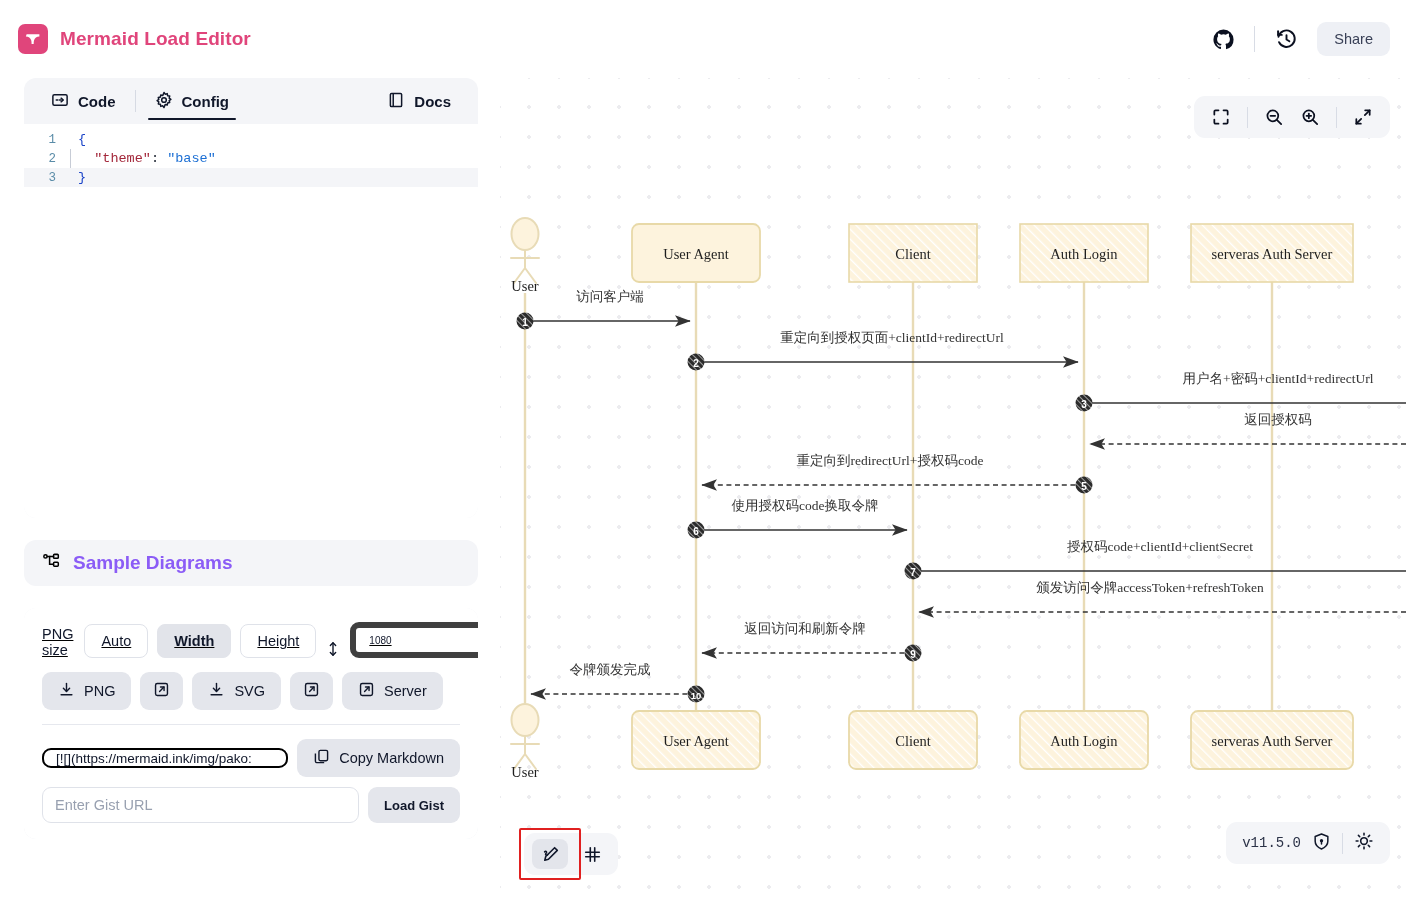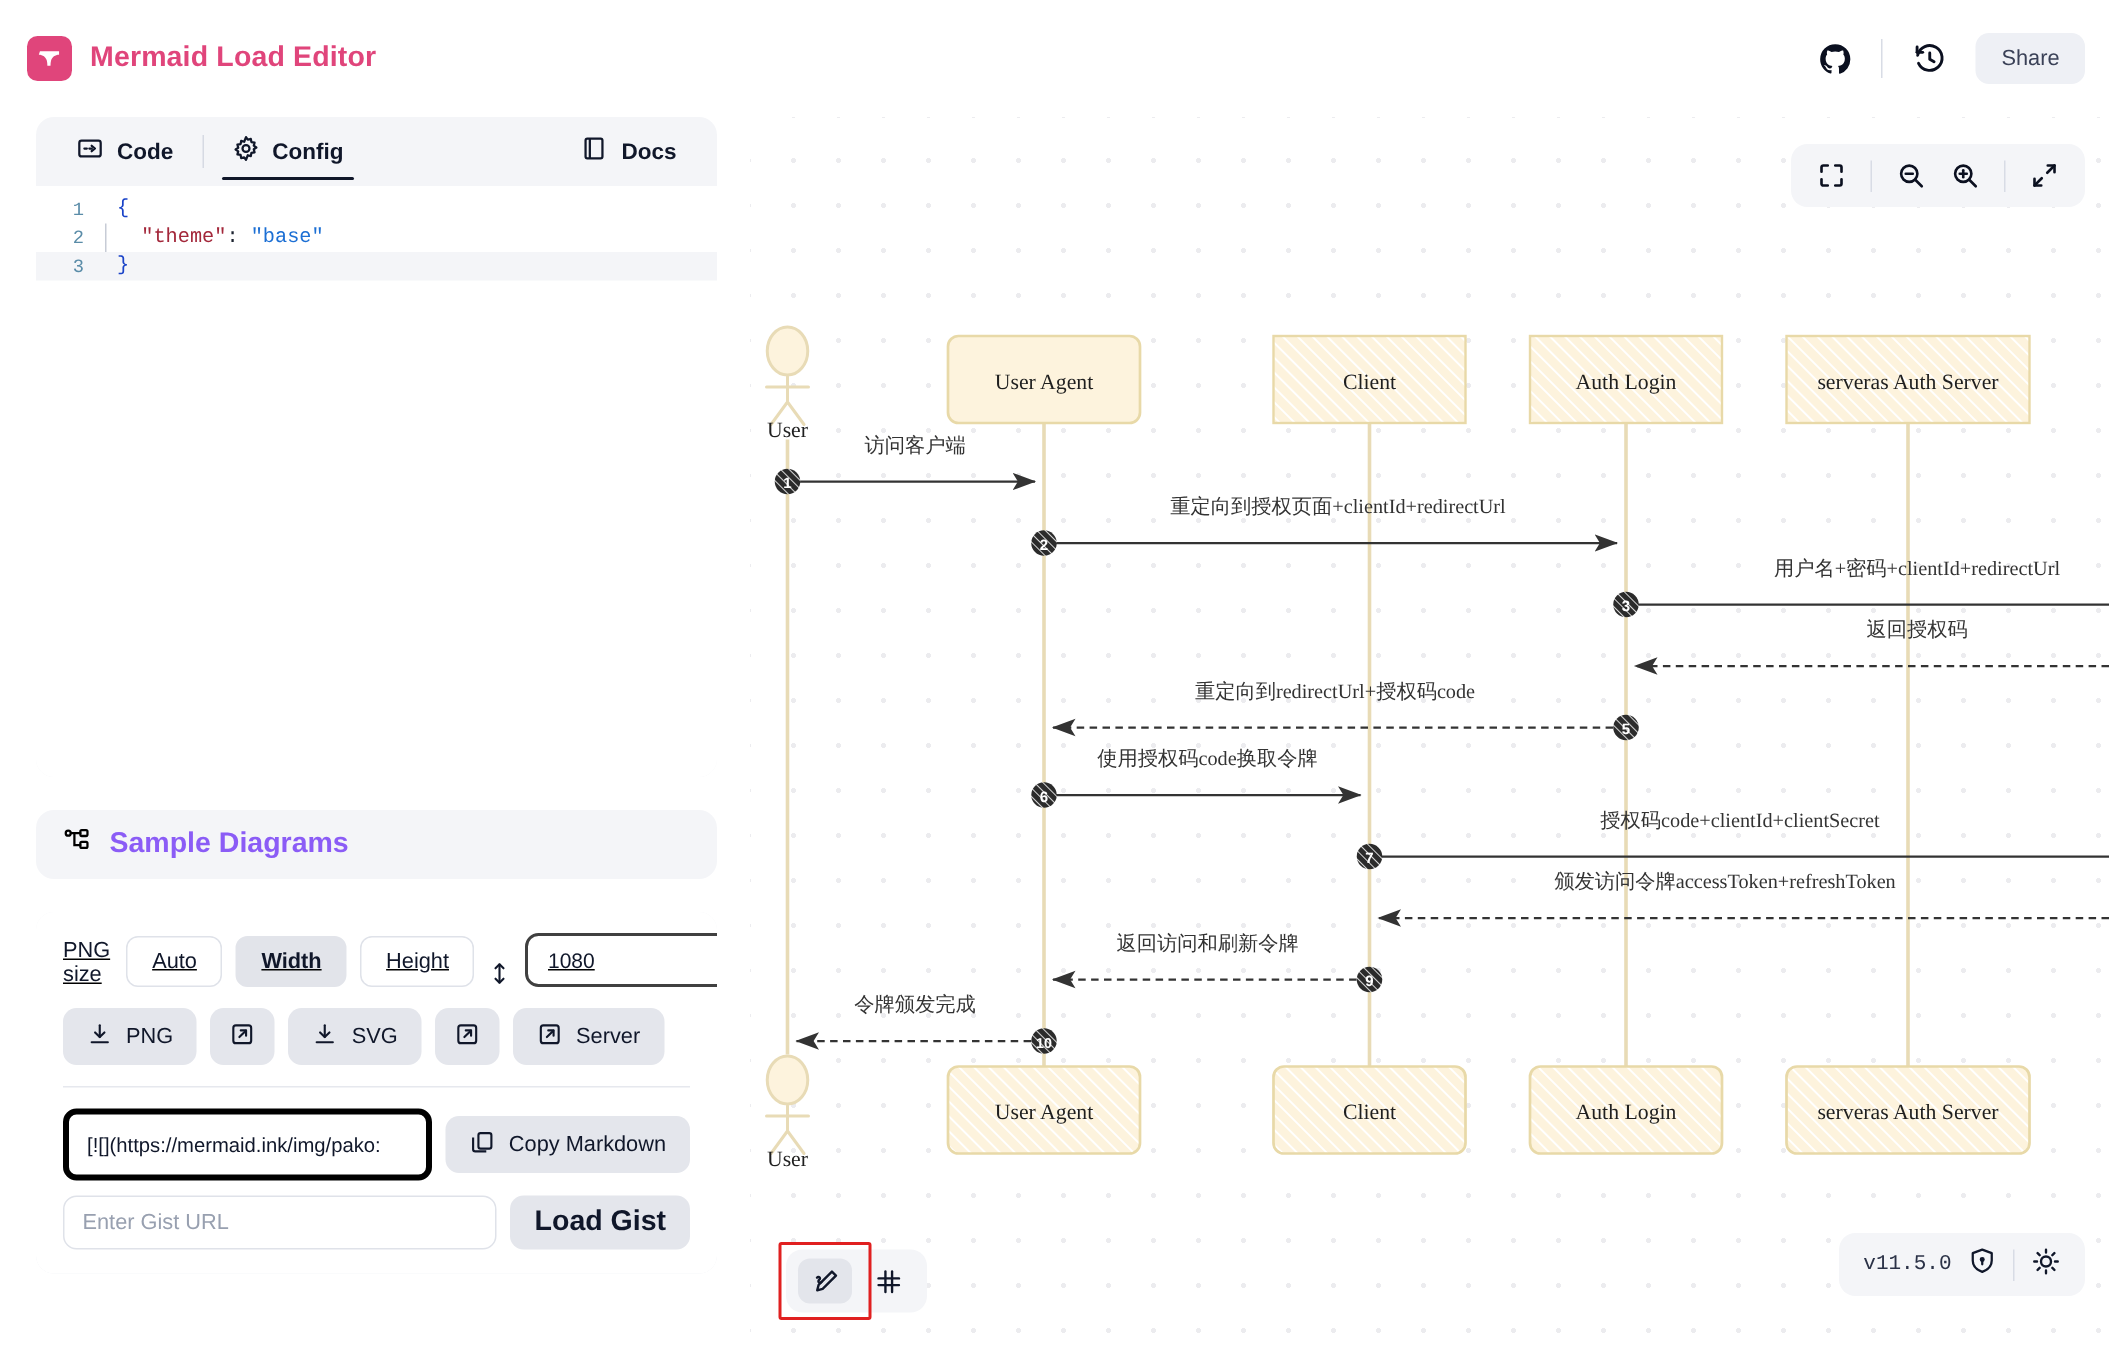--- a/index.html
+++ b/index.html
@@ -104,51 +104,51 @@
   .png-row { display: flex; align-items: flex-end; gap: 9px; text-decoration: underline; }
   .png-label { font-size: 14.5px; color: #10172a; margin-right: 2px; }
   .seg {
     border: 1px solid #dfe2e9; background: #fff; border-radius: 8px;
     padding: 8px 16px; font-size: 14.5px; color: #10172a; cursor: pointer;
     font-family: "Liberation Sans", sans-serif;
   }
   .seg.active { background: #e2e4ea; border-color: #e2e4ea; font-weight: 600; }
   .updown { width: 22px; display:flex; align-items:center; justify-content:center; color:#10172a; }
   .num-input {
-    flex: 1; border: 2px solid #404040; border-radius: 9px; height: 36px;
-    padding: 0 13px; font-size: 14px; color: #10172a; outline: none;
+    flex: 1; border: 6px solid #404040; border-radius: 9px; height: 36px;
+    padding: 0 13px; font-size: 10px; color: #10172a; outline: none;
     font-family: "Liberation Sans", sans-serif; background:#fff;
   }
 
   .dl-row { display: flex; gap: 9px; margin-top: 14px; padding-bottom: 14px; border-bottom: 1px solid #e6e8ee; }
   .dl-btn {
     background: #e4e6ec; border: none; border-radius: 9px; height: 38px;
     display: flex; align-items: center; justify-content: center; gap: 9px;
     padding: 16px 16px; font-size: 14.5px; color: #10172a; cursor: pointer; font-weight: 500;
     font-family: "Liberation Sans", sans-serif;
   }
   .dl-btn.sq { padding: 0 13px; }
 
   .md-row { display: flex; gap: 9px; margin-top: 14px; align-items: center; }
   .md-input {
-    flex: 1; border: 4px solid #000000; border-radius: 9px; height: 48px;
+    flex: 1; border: 2px solid #000000; border-radius: 9px; height: 20px;
     padding: 0 12px; font-size: 13.5px; color: #10172a; outline: none;
     font-family: "Liberation Sans", sans-serif; background: #fff; overflow: hidden;
     white-space: nowrap; display: flex; align-items: center;
   }
   .gist-row { display: flex; gap: 9px; margin-top: 10px; align-items: center; }
   .gist-input {
     flex: 1; border: 1px solid #dfe2e9; border-radius: 9px; height: 36px;
     padding: 0 12px; font-size: 14.5px; outline: none; background: #fff;
     font-family: "Liberation Sans", sans-serif; color:#10172a;
   }
   .gist-input::placeholder { color: #98a0b0; }
   .gist-btn {
     background: #e4e6ec; border: none; border-radius: 9px; height: 36px; padding: 0 16px;
-    font-size: 19px; color: #10172a; cursor: pointer; font-weight: 600;
+    font-size: 13px; color: #10172a; cursor: pointer; font-weight: 600;
     font-family: "Liberation Sans", sans-serif;
   }
 
   
   .right { flex: 1; position: relative; background: #fff; overflow: hidden; }
   .dotgrid {
     position: absolute; inset: 0;
     background-image: radial-gradient(#ececef 1.6px, transparent 1.7px);
     background-size: 30px 30px; background-position: 14px 14px;
   }

